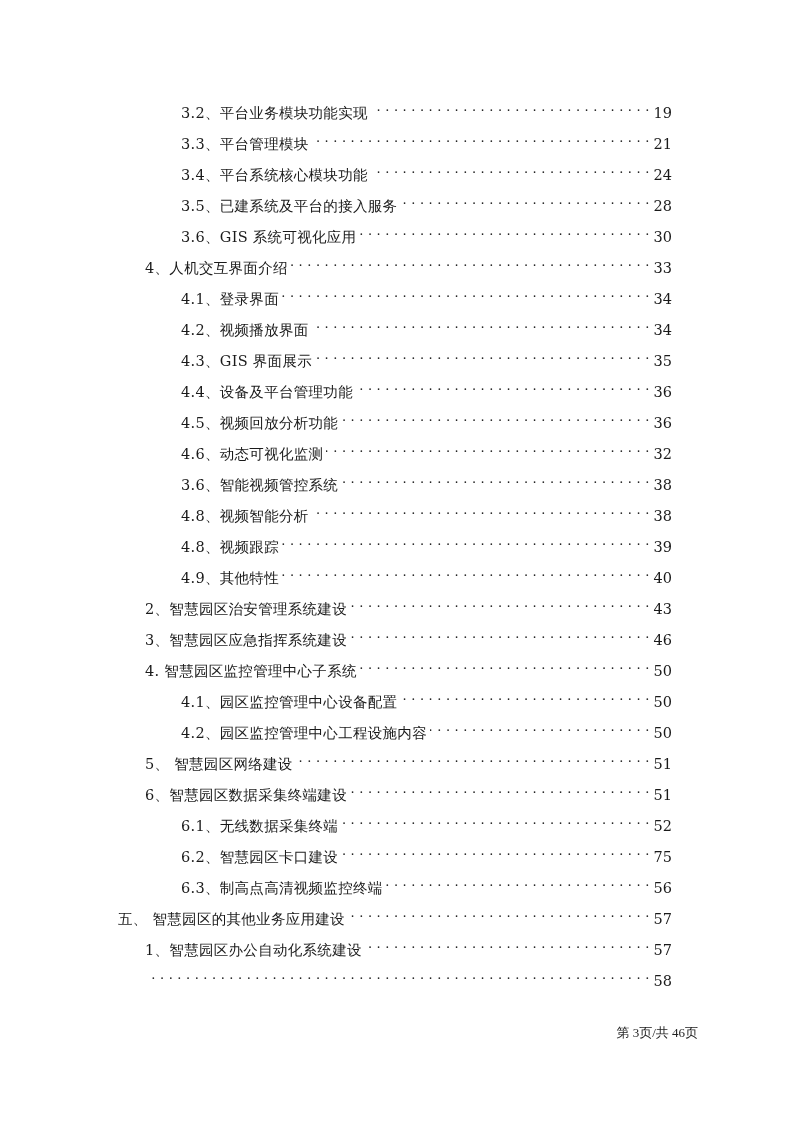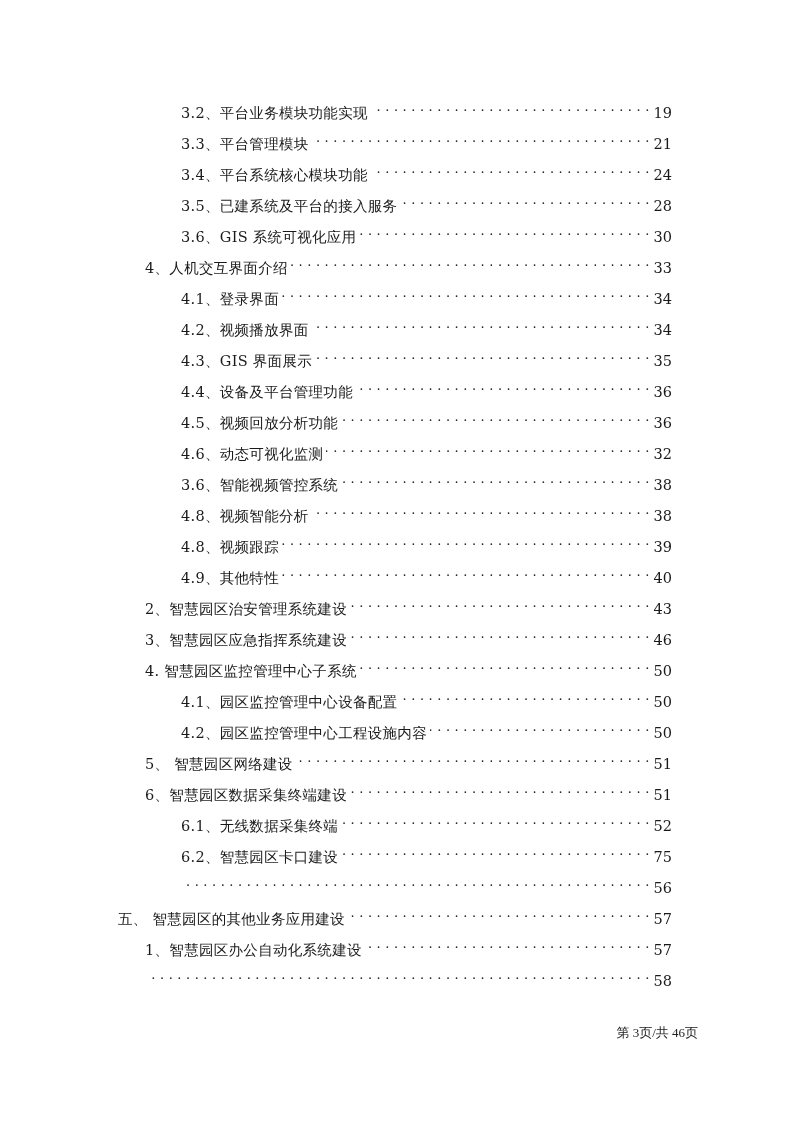--- a/index.html
+++ b/index.html
@@ -200,20 +200,21 @@
       <span class="toc-label">6.1、无线数据采集终端</span>
       <span class="toc-leader"></span>
       <span class="toc-page">52</span>
     </div>
     <div class="toc-row l3" style="top:744px">
       <span class="toc-label">6.2、智慧园区卡口建设</span>
       <span class="toc-leader"></span>
       <span class="toc-page">75</span>
     </div>
     <div class="toc-row l3" style="top:775px">
+      <span class="toc-label">6.3、制高点高清视频监控终端</span>
       <span class="toc-leader"></span>
       <span class="toc-page">56</span>
     </div>
     <div class="toc-row l1" style="top:806px">
       <span class="toc-label">五、  智慧园区的其他业务应用建设</span>
       <span class="toc-leader"></span>
       <span class="toc-page">57</span>
     </div>
     <div class="toc-row l2" style="top:837px">
       <span class="toc-label">1、智慧园区办公自动化系统建设</span>

